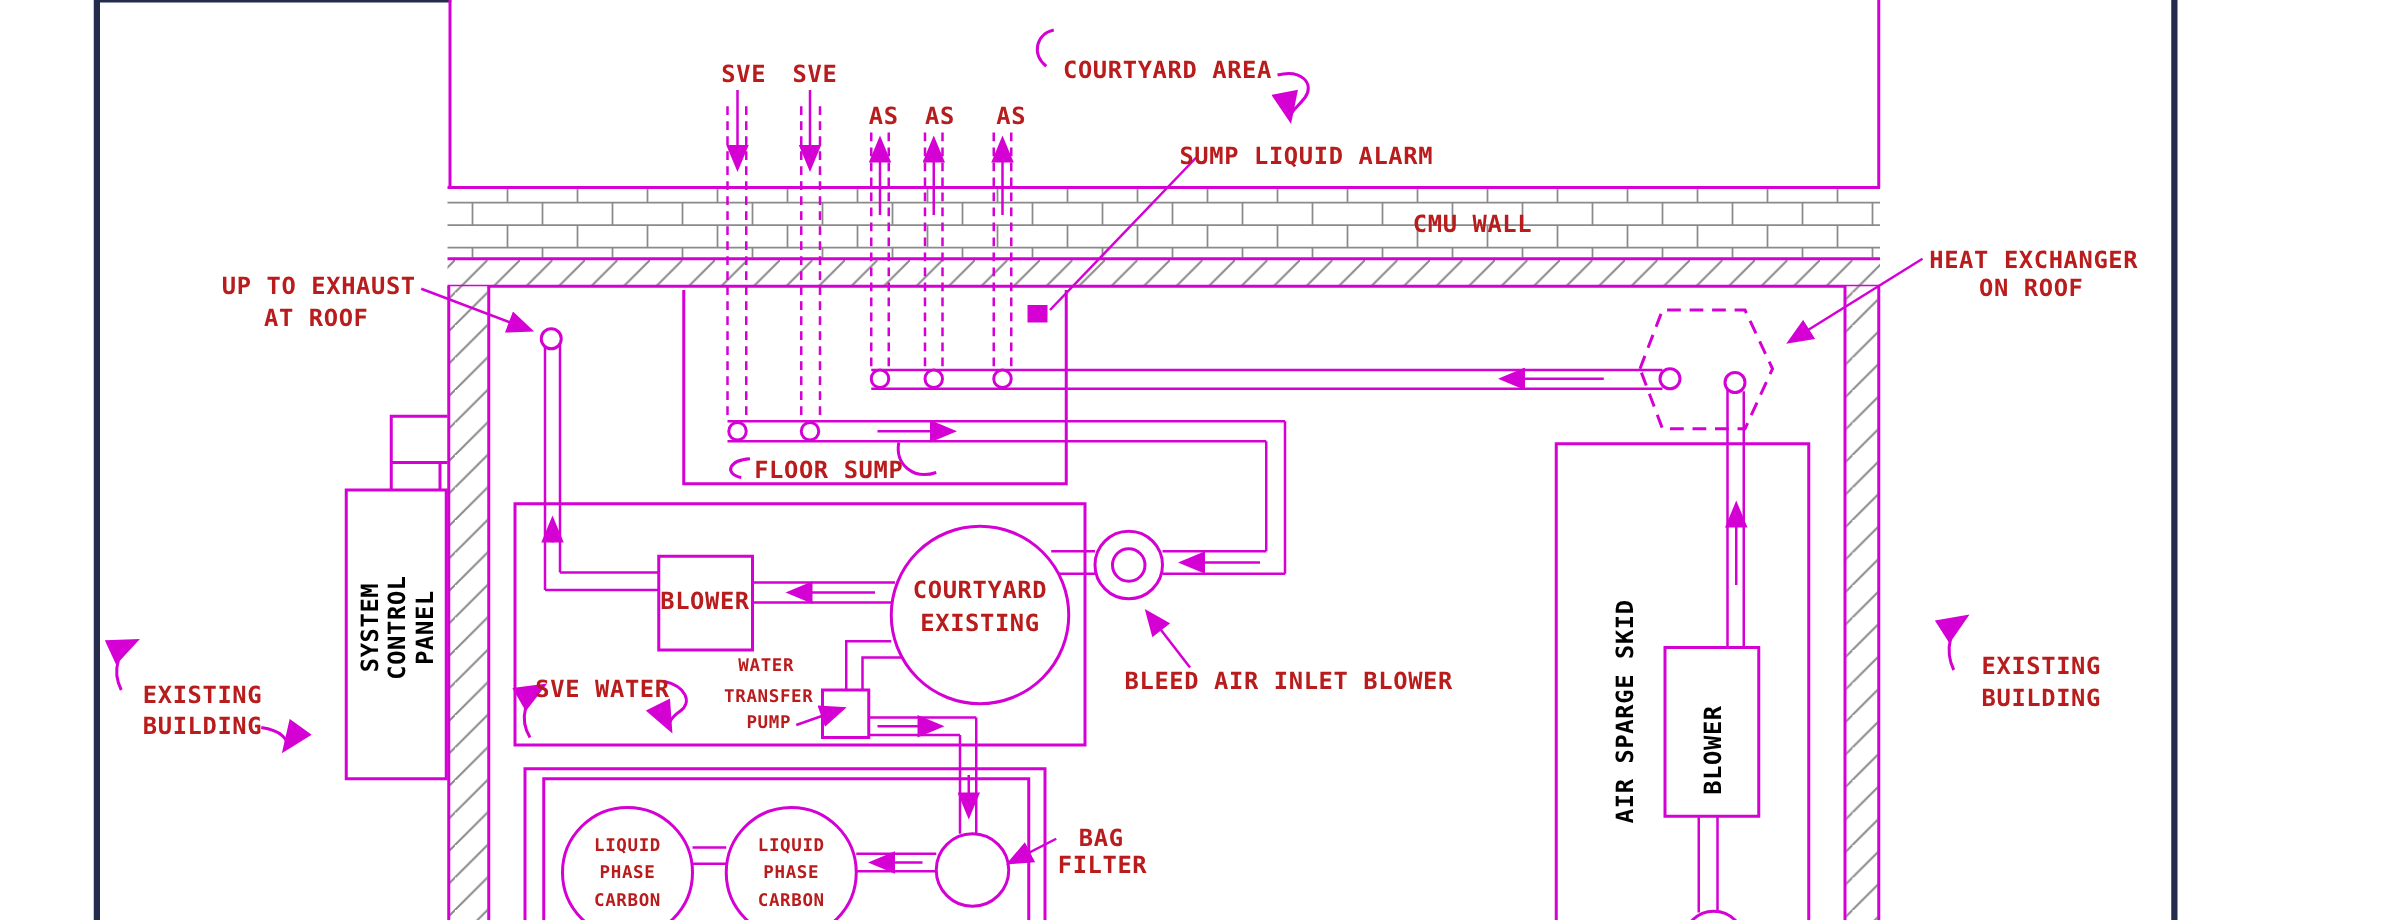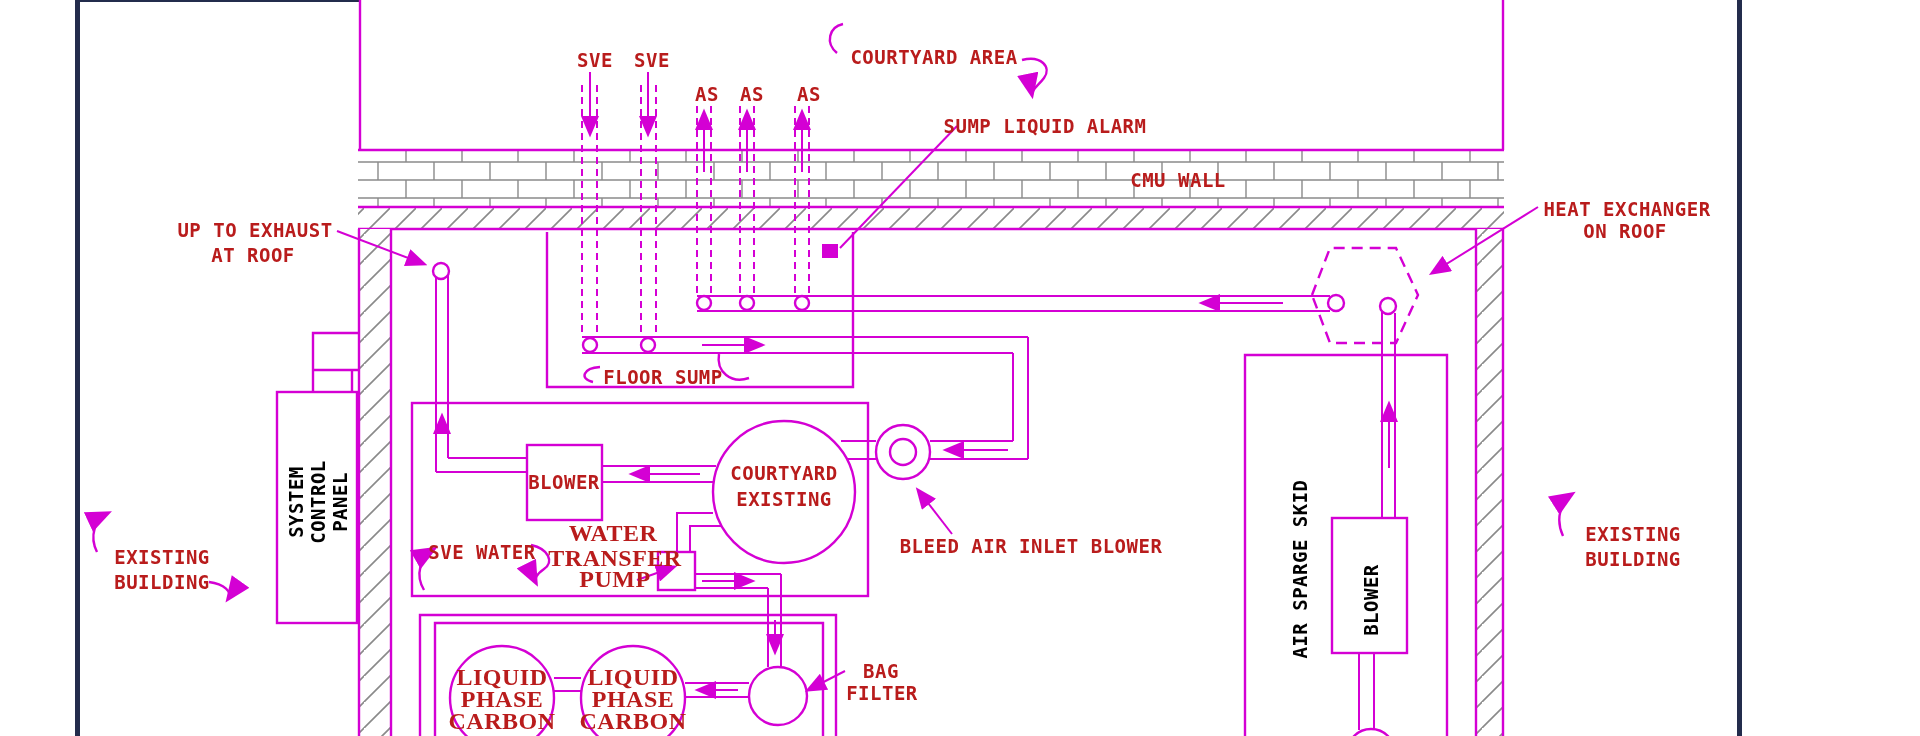--- a/index.html
+++ b/index.html
@@ -1,20 +1,20 @@
 <!DOCTYPE html>
 <html><head>
 <meta charset="utf-8">
 <style>
   html,body{margin:0;padding:0;background:#ffffff;}
   #canvas{position:relative;width:1920px;height:736px;background:#ffffff;overflow:hidden;
           font-family:"DejaVu Sans Mono","Liberation Mono",monospace;}
   .lbl{position:absolute;font-size:19px;font-weight:700;color:#b91c1c;white-space:nowrap;
        transform:translate(-50%,-50%);letter-spacing:0.5px;line-height:21px;}
-  .lbl.small{font-size:24px;font-family:Liberation Serif, serif;}
+  .lbl.small{font-size:14px;}
   .lbl-v{position:absolute;font-size:19px;font-weight:700;color:#000;white-space:nowrap;
        transform:translate(-50%,-50%) rotate(-90deg);letter-spacing:0.5px;text-align:center;line-height:22px;}
   .block{text-align:center;}
   svg{position:absolute;left:0;top:0;}
 </style>
 </head>
 <body>
 
 <div id="canvas">
 

